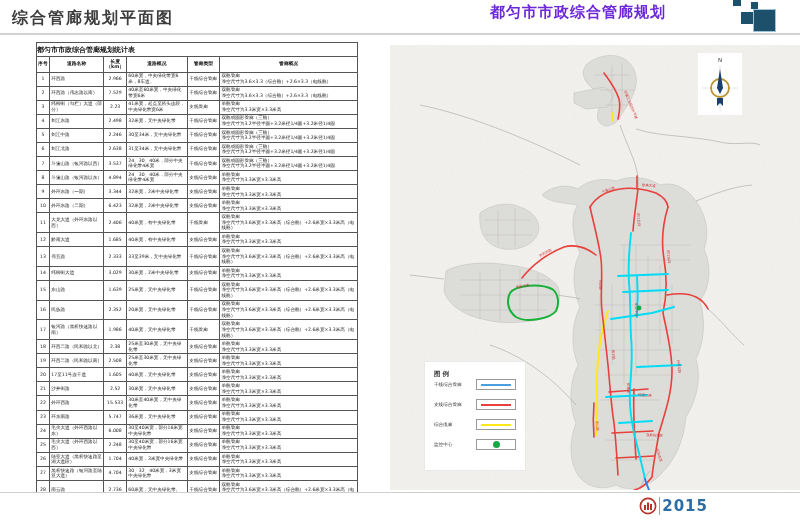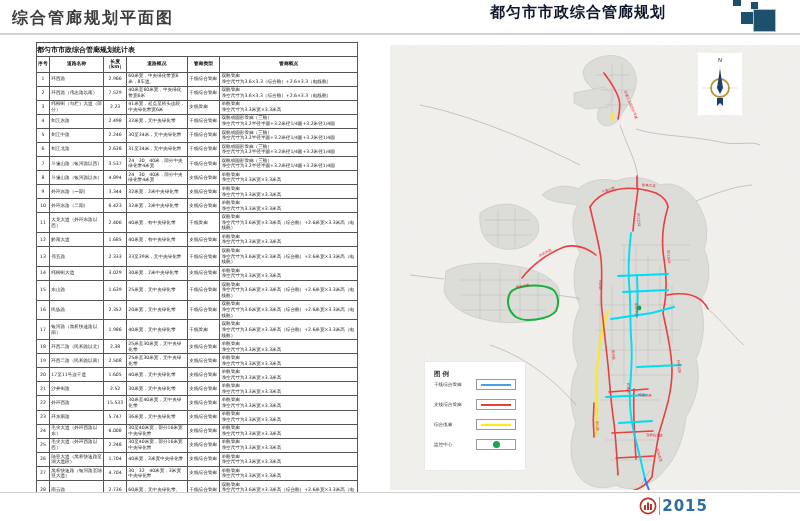--- a/index.html
+++ b/index.html
@@ -4,21 +4,21 @@
 <style>
   * { margin:0; padding:0; box-sizing:border-box; }
   html,body { width:800px; height:521px; background:#fff; overflow:hidden;
               font-family:"DejaVu Sans","Liberation Sans",sans-serif; }
   #page { position:relative; width:736px; height:521px; background:#fff;padding-left:28px; }
 
   
   #page-title { position:absolute; left:12px; top:8px; font-size:16px; font-weight:bold;
                 color:#3c3c3c; letter-spacing:2px; }
   #brand { position:absolute; right:70px; top:3px; text-align:right; }
-  #brand-title { font-size:15px; font-weight:bold; color:#0f172a; letter-spacing:1px; }
+  #brand-title { font-size:15px; font-weight:bold; color:#6d28d9; letter-spacing:1px; }
   #brand-sub { font-size:8.5px; color:#2d7cab; letter-spacing:0.4px; margin-top:1px; }
   #logo { position:absolute; left:733px; top:0; width:50px; height:34px; }
   #logo .sq { position:absolute; background:#1d506b; }
   #logo .s1 { left:0; top:0; width:8px; height:6px; }
   #logo .s2 { left:18px; top:2px; width:7px; height:7px; }
   #logo .s3 { left:8px; top:12px; width:12px; height:12px; }
   #logo .s4 { left:20px; top:9px; width:23px; height:23px; border:1px solid #9fc3d8; }
   #header-divider { position:absolute; left:0; top:33px; width:800px; height:2px; background:#d2d2d2; }
 
   

